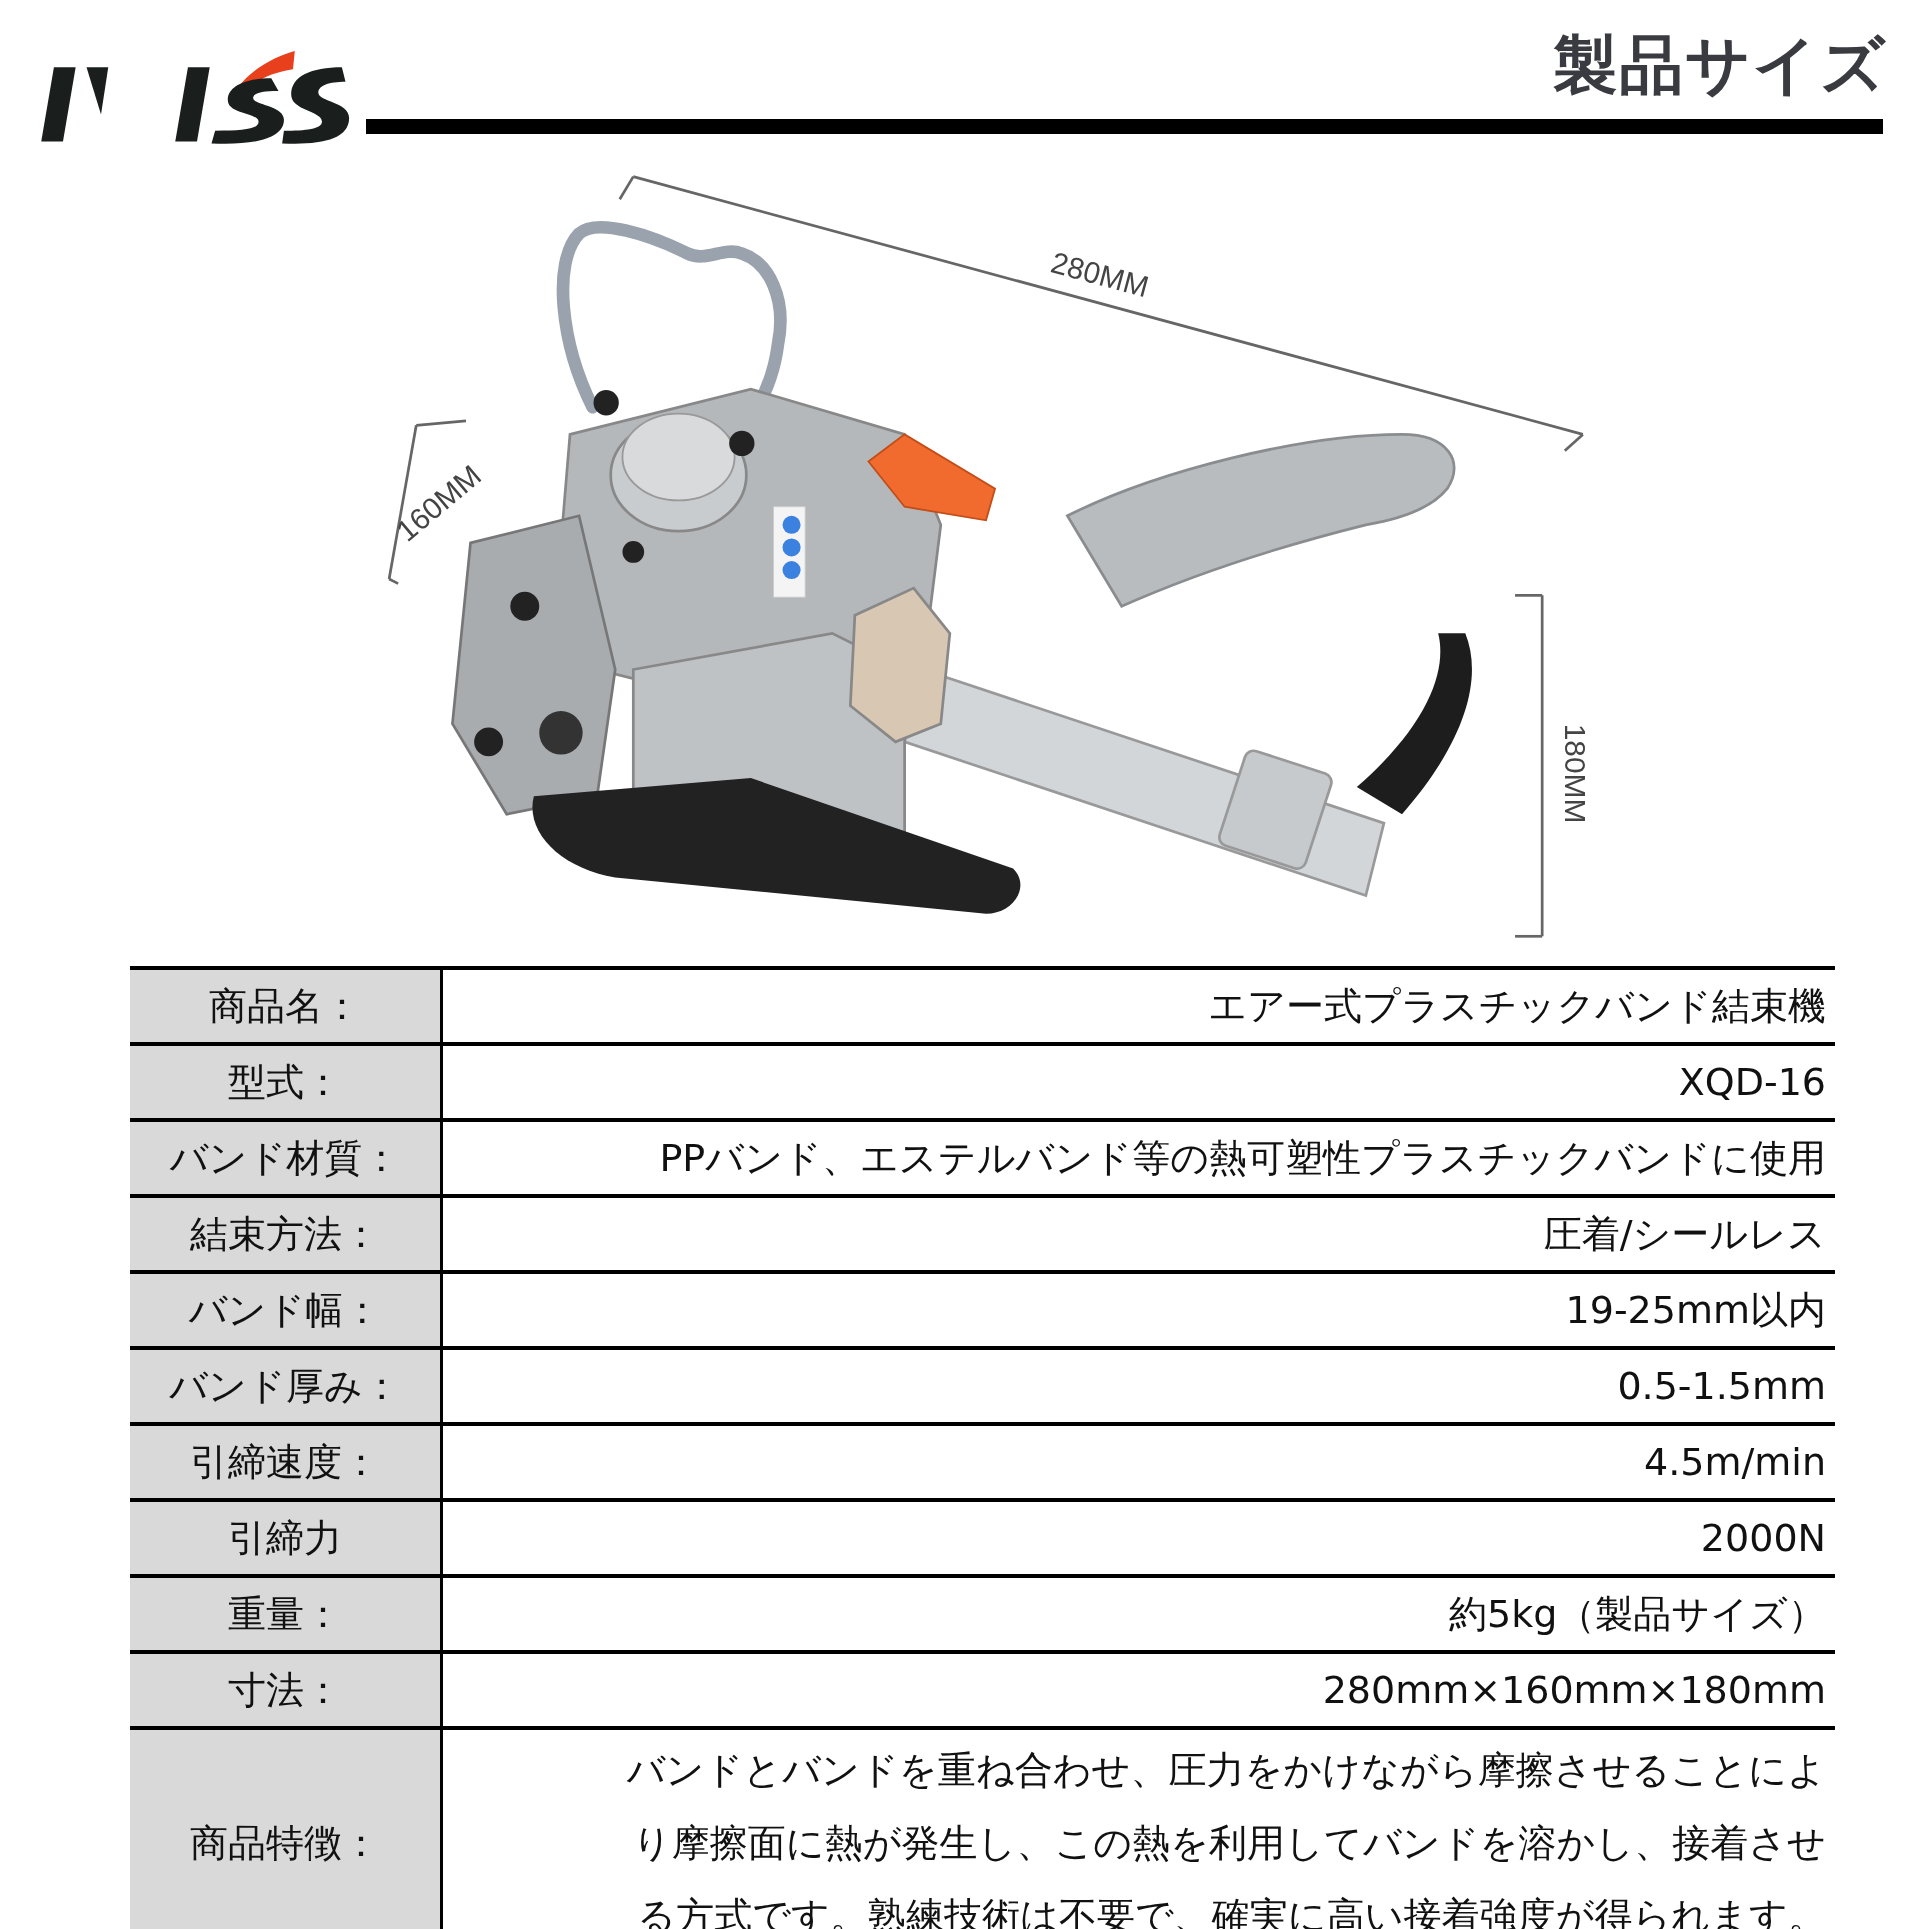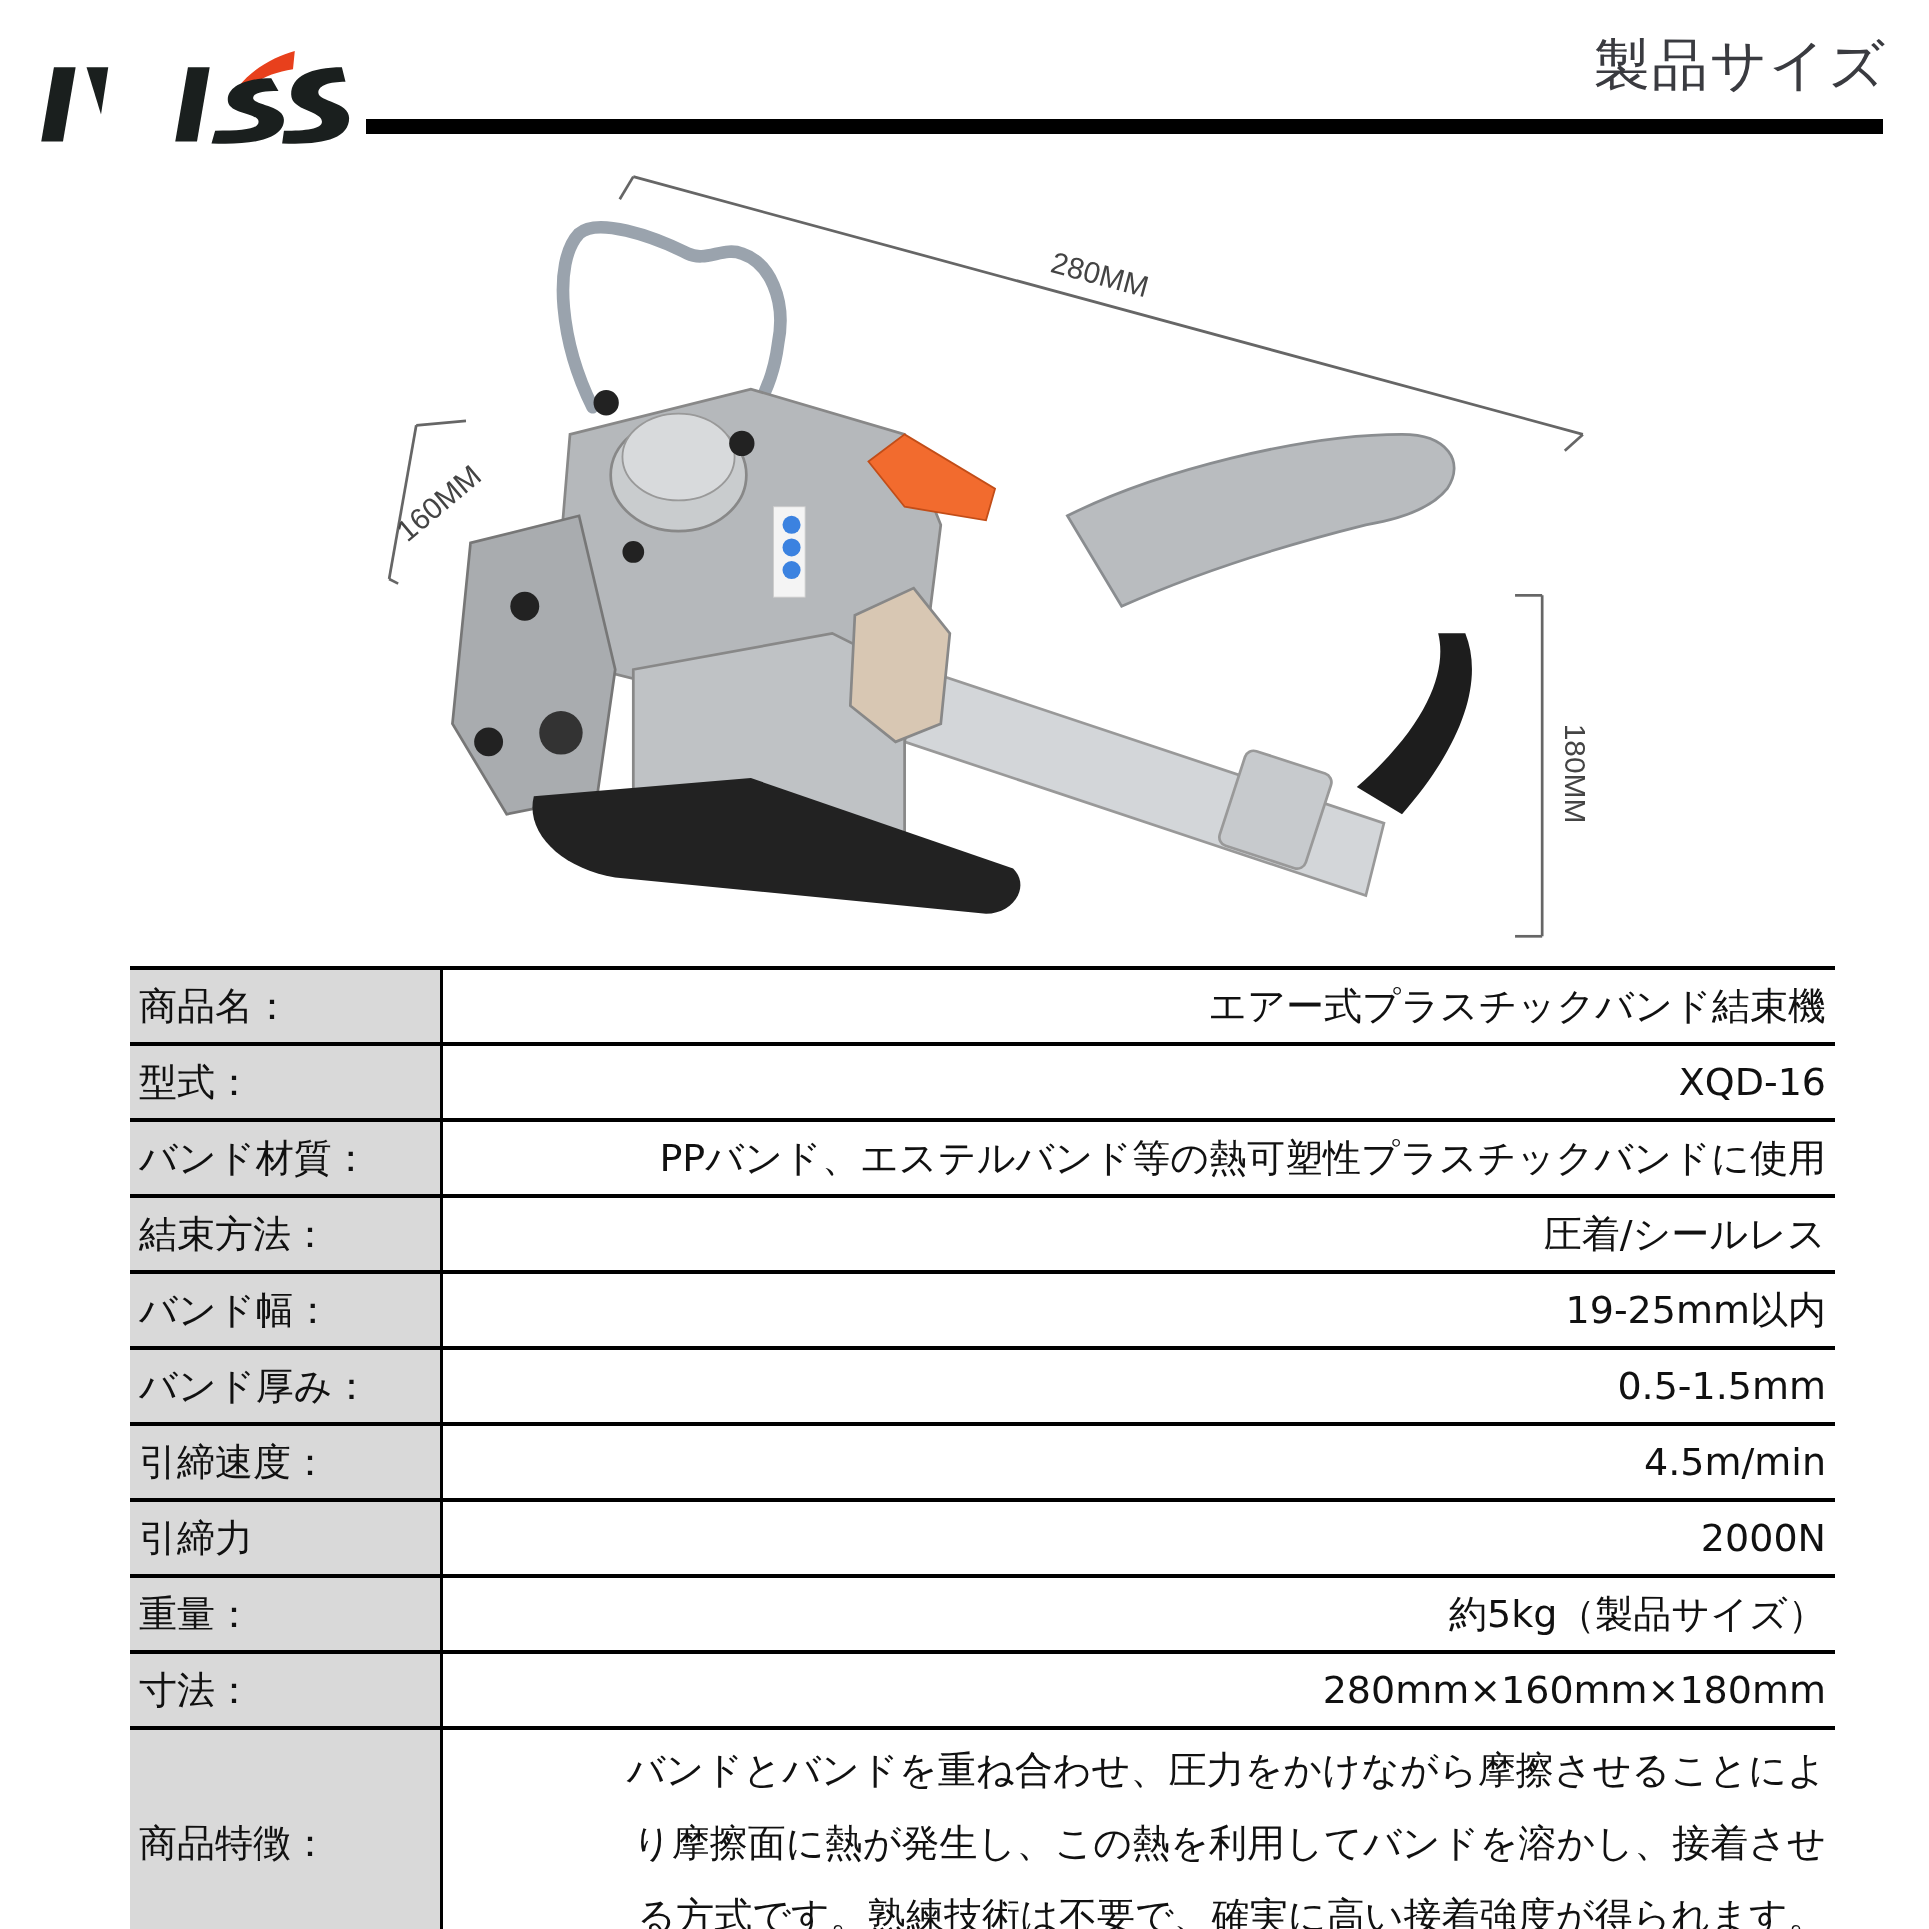--- a/index.html
+++ b/index.html
@@ -1,24 +1,24 @@
 <!DOCTYPE html>
 <html style="font-size:14.5px"><head>
 <meta charset="utf-8">
 <style>
   html, body { margin:0; padding:0; background:#ffffff; }
   body { width:1930px; height:1930px; position:relative; overflow:hidden; font-family:"DejaVu Sans", sans-serif; }
   .logo { position:absolute; left:34px; top:40px; width:326px; height:109px; }
-  .title { position:absolute; left:1484px; top:20px; width:403px; text-align:right; font-size:56px; font-weight:normal; color:#3a3b40; letter-spacing:1.8px; line-height:90px; }
+  .title { position:absolute; left:1484px; top:20px; width:403px; text-align:right; font-size:64px; font-weight:bold; color:#3a3b40; letter-spacing:1.8px; line-height:90px; }
   .title-bar { position:absolute; left:366px; top:119px; width:1517px; height:15.4px; background:#000; }
   .product { position:absolute; left:362px; top:163px; width:1248px; height:796px; }
   .dim-label { font-family:"Liberation Sans", sans-serif; font-size:33px; fill:#444; }
   table.spec { position:absolute; left:130px; top:966px; width:1705px; border-collapse:collapse; }
   table.spec td { border-top:4.5px solid #000; border-bottom:4.5px solid #000; font-family:"DejaVu Sans", sans-serif; font-size:38px; color:#111; padding:0 9px; height:70px; line-height:72px; white-space:nowrap; }
-  table.spec td.lbl { background:#d9d9d9; width:292px; border-right:3.6px solid #000; }
+  table.spec td.lbl { background:#d9d9d9; width:292px; border-right:3.6px solid #000;text-align:center; }
   table.spec td.val { background:#fff;text-align:right; }
   table.spec tr.feature td { height:224px; }
   table.spec tr.feature td.val { white-space:normal; line-height:73px; font-size:38px; padding-top:1.8px; }
 </style>
 </head>
 <body>
 
 <div class="logo">
   <svg width="326" height="109" viewBox="0 0 360 120">
     <path d="M225 52 C245 28 268 18 288 12 L286 32 C262 36 242 44 230 62 Z" fill="#e8401c"></path>

